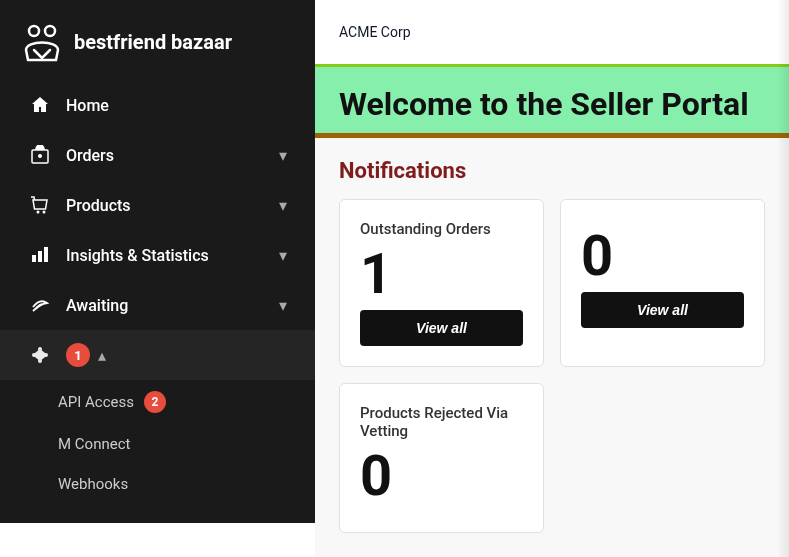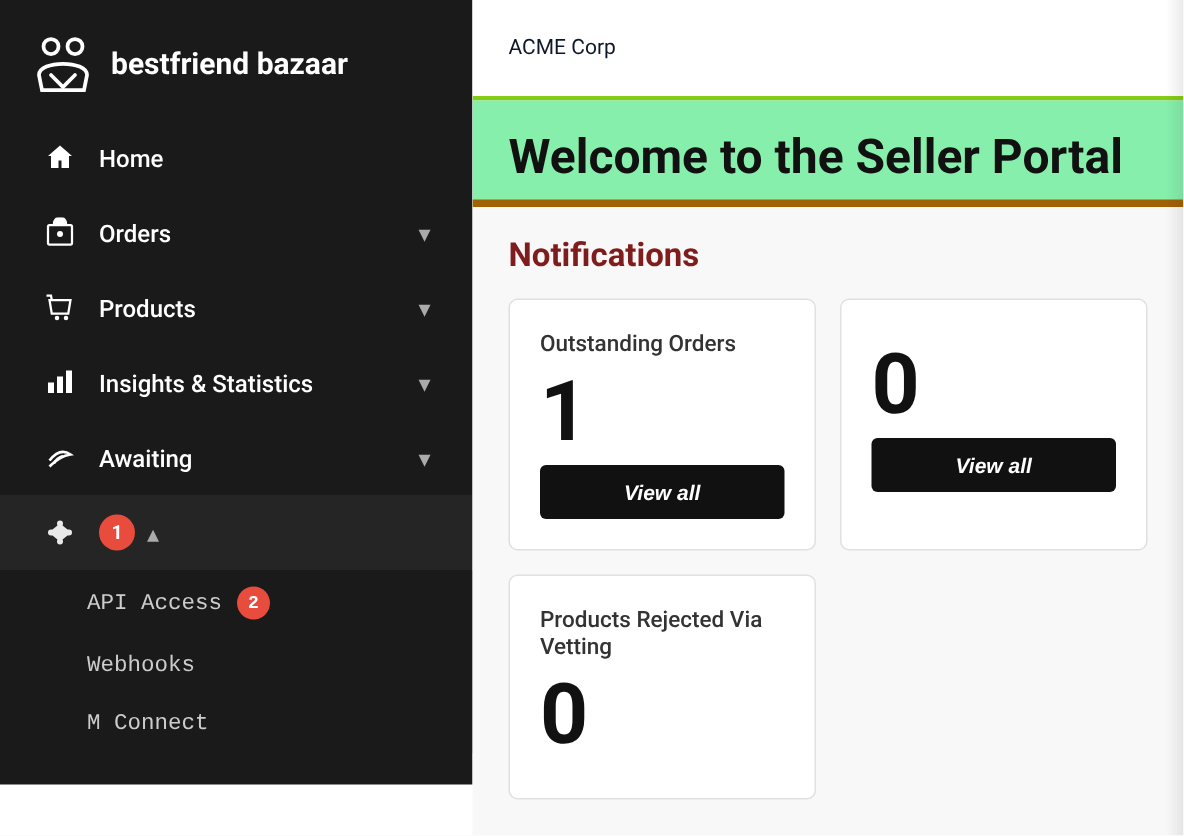--- a/index.html
+++ b/index.html
@@ -87,21 +87,20 @@
       display: flex;
       align-items: center;
       justify-content: center;
       font-size: 13px;
       font-weight: 700;
       margin-right: 8px;
     }
 
     .sub-nav {
       background: #1a1a1a;
-      font-family: Liberation Mono, monospace;
     }
 
     .sub-nav-item {
       display: flex;
       align-items: center;
       padding: 11px 20px 11px 58px;
       cursor: pointer;
       color: #ccc;
       font-size: 15px;
       position: relative;
@@ -299,24 +298,24 @@
     <span class="nav-badge">1</span>
     <span class="nav-chevron">▴</span>
   </div>
 
   <div class="sub-nav">
     <div class="sub-nav-item">
       <span>API Access</span>
       <span class="sub-badge">2</span>
     </div>
     <div class="sub-nav-item">
-      <span>Webhooks</span>
+      <span>M Connect</span>
     </div>
     <div class="sub-nav-item">
-      <span>M Connect</span>
+      <span>Webhooks</span>
     </div>
   </div>
 
 </nav>
 
 <main class="main-content">
 
   <div class="company-bar">
     <span>ACME Corp</span>
   </div>

